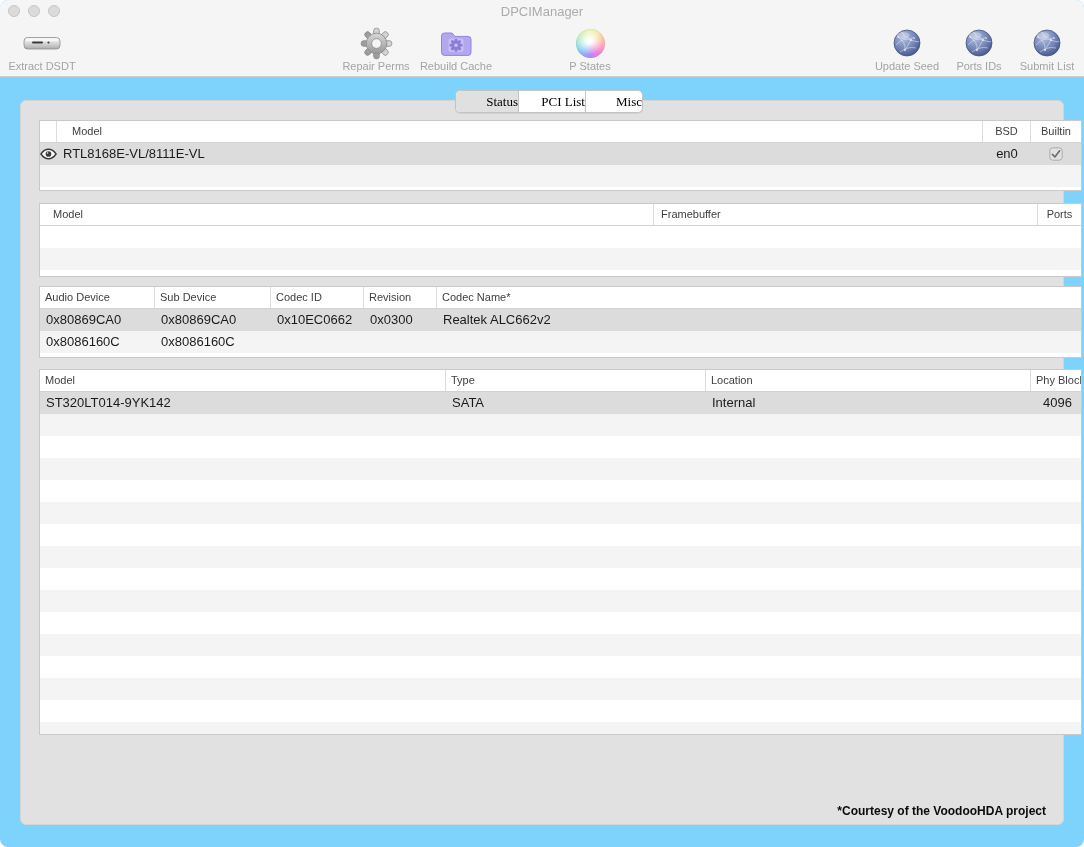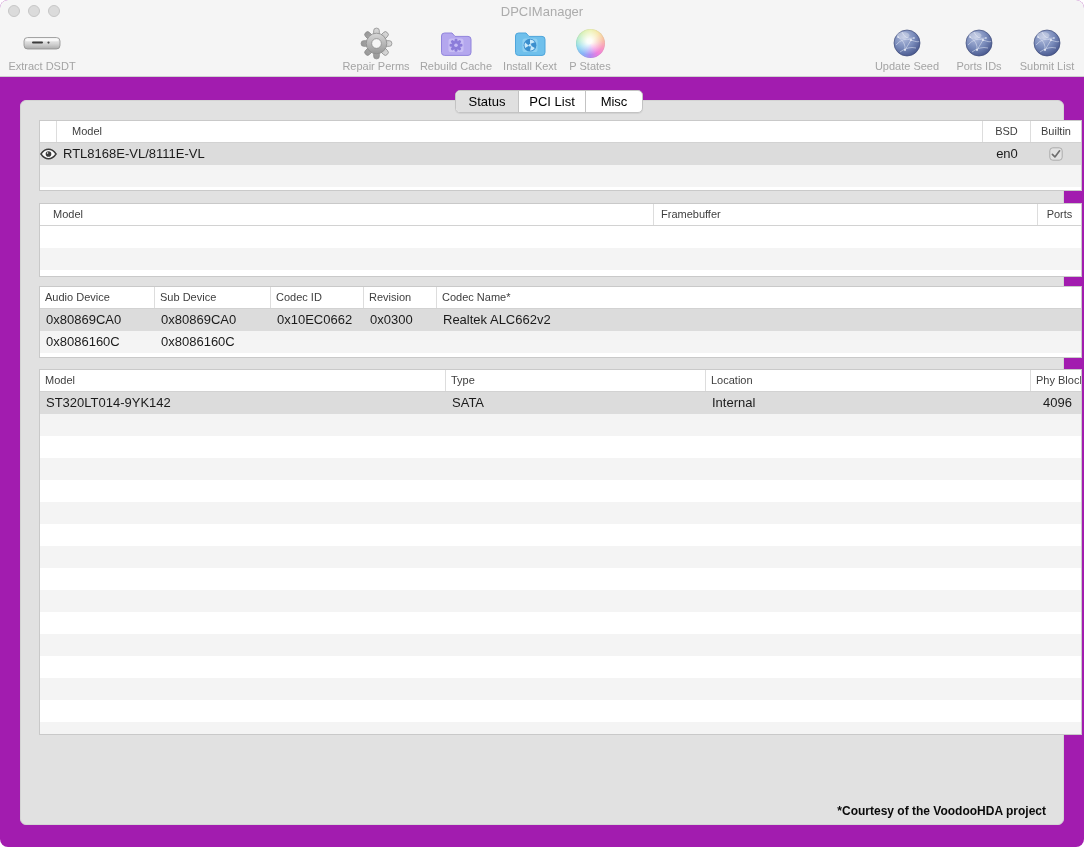--- a/index.html
+++ b/index.html
@@ -1,37 +1,37 @@
 <!DOCTYPE html>
 <html><head>
 <meta charset="utf-8">
 <style>
   html,body{margin:0;padding:0;background:#fff;}
-  .window{position:relative;width:1084px;height:847px;background:#a21caf;border-radius:8px;
+  .window{position:relative;width:1084px;height:847px;background:#7dd3fc;border-radius:8px;
           overflow:hidden;font-family:"Liberation Sans",sans-serif;-webkit-font-smoothing:antialiased;}
   
   .chrome{position:absolute;top:0;left:0;right:0;height:76px;background:#F5F5F5;border-bottom:1px solid #CFCFCF;}
   .titlebar-title{position:absolute;top:0;left:0;right:0;height:22px;line-height:23px;text-align:center;
                   font-size:13px;color:#ACACAC;}
   .lights{position:absolute;top:5px;left:8px;display:flex;gap:8px;}
   .light{width:12px;height:12px;border-radius:50%;background:#DBDBDB;border:1px solid #C6C6C6;box-sizing:border-box;}
   .titem{position:absolute;top:27px;width:120px;text-align:center;cursor:default;}
   .ticon{height:32px;display:flex;align-items:center;justify-content:center;}
   .tlabel{font-size:11px;color:#A4A4A4;margin-top:1px;white-space:nowrap;}
   .colorwheel{width:29px;height:29px;border-radius:50%;
      background:radial-gradient(circle at 46% 42%, rgba(255,255,255,.95) 0 10%, rgba(255,255,255,0) 60%),
      conic-gradient(#e9f0a2,#f6e3a0,#f8c3a6,#f99cc0,#ef7fdd,#b389f2,#8ab2f8,#89d7ef,#a8e9c6,#cfeda2,#e9f0a2);
      box-shadow:inset 0 0 1px rgba(0,0,0,.25);}
   
   .tabbox{position:absolute;left:20px;top:100px;width:1044px;height:725px;background:#E1E1E1;
           border:1px solid #D4D4D4;border-radius:6px;box-sizing:border-box;}
   .seg{position:absolute;left:455px;top:90px;height:21px;display:flex;background:#fff;
        border:1px solid #C3C3C3;border-radius:5px;overflow:hidden;z-index:3;
        box-shadow:0 1px 1px rgba(0,0,0,.07);}
-  .seg-item{font-size:13px;color:#000;line-height:21px;text-align:center;cursor:default;}
+  .seg-item{font-size:13px;color:#000;line-height:21px;text-align:right;cursor:default;font-family:Liberation Serif, serif;}
   .seg-item.mid{border-left:1px solid #C3C3C3;border-right:1px solid #C3C3C3;}
   .seg-item.selected{background:#E0E0E0;}
   
   .tbl{position:absolute;left:39px;width:1043px;background:#fff;border:1px solid #C9C9C9;
        box-sizing:border-box;overflow:hidden;}
   .thead{display:flex;height:22px;background:#fff;border-bottom:1px solid #D2D2D2;box-sizing:border-box;}
   .th{box-sizing:border-box;font-size:11px;color:#3E3E3E;line-height:21px;padding:0 5px;
       border-right:1px solid #DDD;white-space:nowrap;overflow:hidden;cursor:default;}
   .th:last-child{border-right:none;}
   .trow{display:flex;height:22px;font-size:13px;color:#1B1B1B;line-height:22px;}
@@ -125,38 +125,20 @@
             <rect x="-2.9" y="-15.8" width="5.8" height="31.6" rx="2.6" transform="rotate(90)"></rect>
             <rect x="-2.9" y="-15.8" width="5.8" height="31.6" rx="2.6" transform="rotate(135)"></rect>
             <circle r="10.6"></circle>
             <circle r="5" fill="#F5F5F5"></circle>
           </g>
         </svg>
       </div>
       <div class="tlabel">Repair Perms</div>
     </div>
 
-    <div class="titem" style="left:470px">
-      <div class="ticon">
-        <svg width="34" height="28" viewBox="0 0 34 28">
-          <path d="M2.5 7 a3 3 0 0 1 3-3 h7.5 l3 3.4 h13 a3 3 0 0 1 3 3 v13 a3 3 0 0 1-3 3 h-23.5 a3 3 0 0 1-3-3 Z" fill="#6FC0EC" stroke="#4EA5DB" stroke-width="1"></path>
-          <rect x="9.5" y="9.5" width="15" height="13.5" rx="2.6" fill="#8FD0F2"></rect>
-          <g transform="translate(17,16.2)">
-            <circle r="6.4" fill="#3B8FCE"></circle>
-            <g fill="#C9E9FA">
-              <path d="M0 -1.2 L0 -5.6 A5.6 5.6 0 0 1 4.8 -2.9 Z"></path>
-              <path d="M0 -1.2 L0 -5.6 A5.6 5.6 0 0 1 4.8 -2.9 Z" transform="rotate(120)"></path>
-              <path d="M0 -1.2 L0 -5.6 A5.6 5.6 0 0 1 4.8 -2.9 Z" transform="rotate(240)"></path>
-              <circle r="1.3"></circle>
-            </g>
-          </g>
-        </svg>
-      </div>
-      <div class="tlabel">Install Kext</div>
-    </div>
 
     <div class="titem" style="left:530px">
       <div class="ticon">
           <div class="colorwheel"></div>
         </div>
       <div class="tlabel">P States</div>
     </div>
 
     <div class="titem" style="left:847px">
       <div class="ticon">

